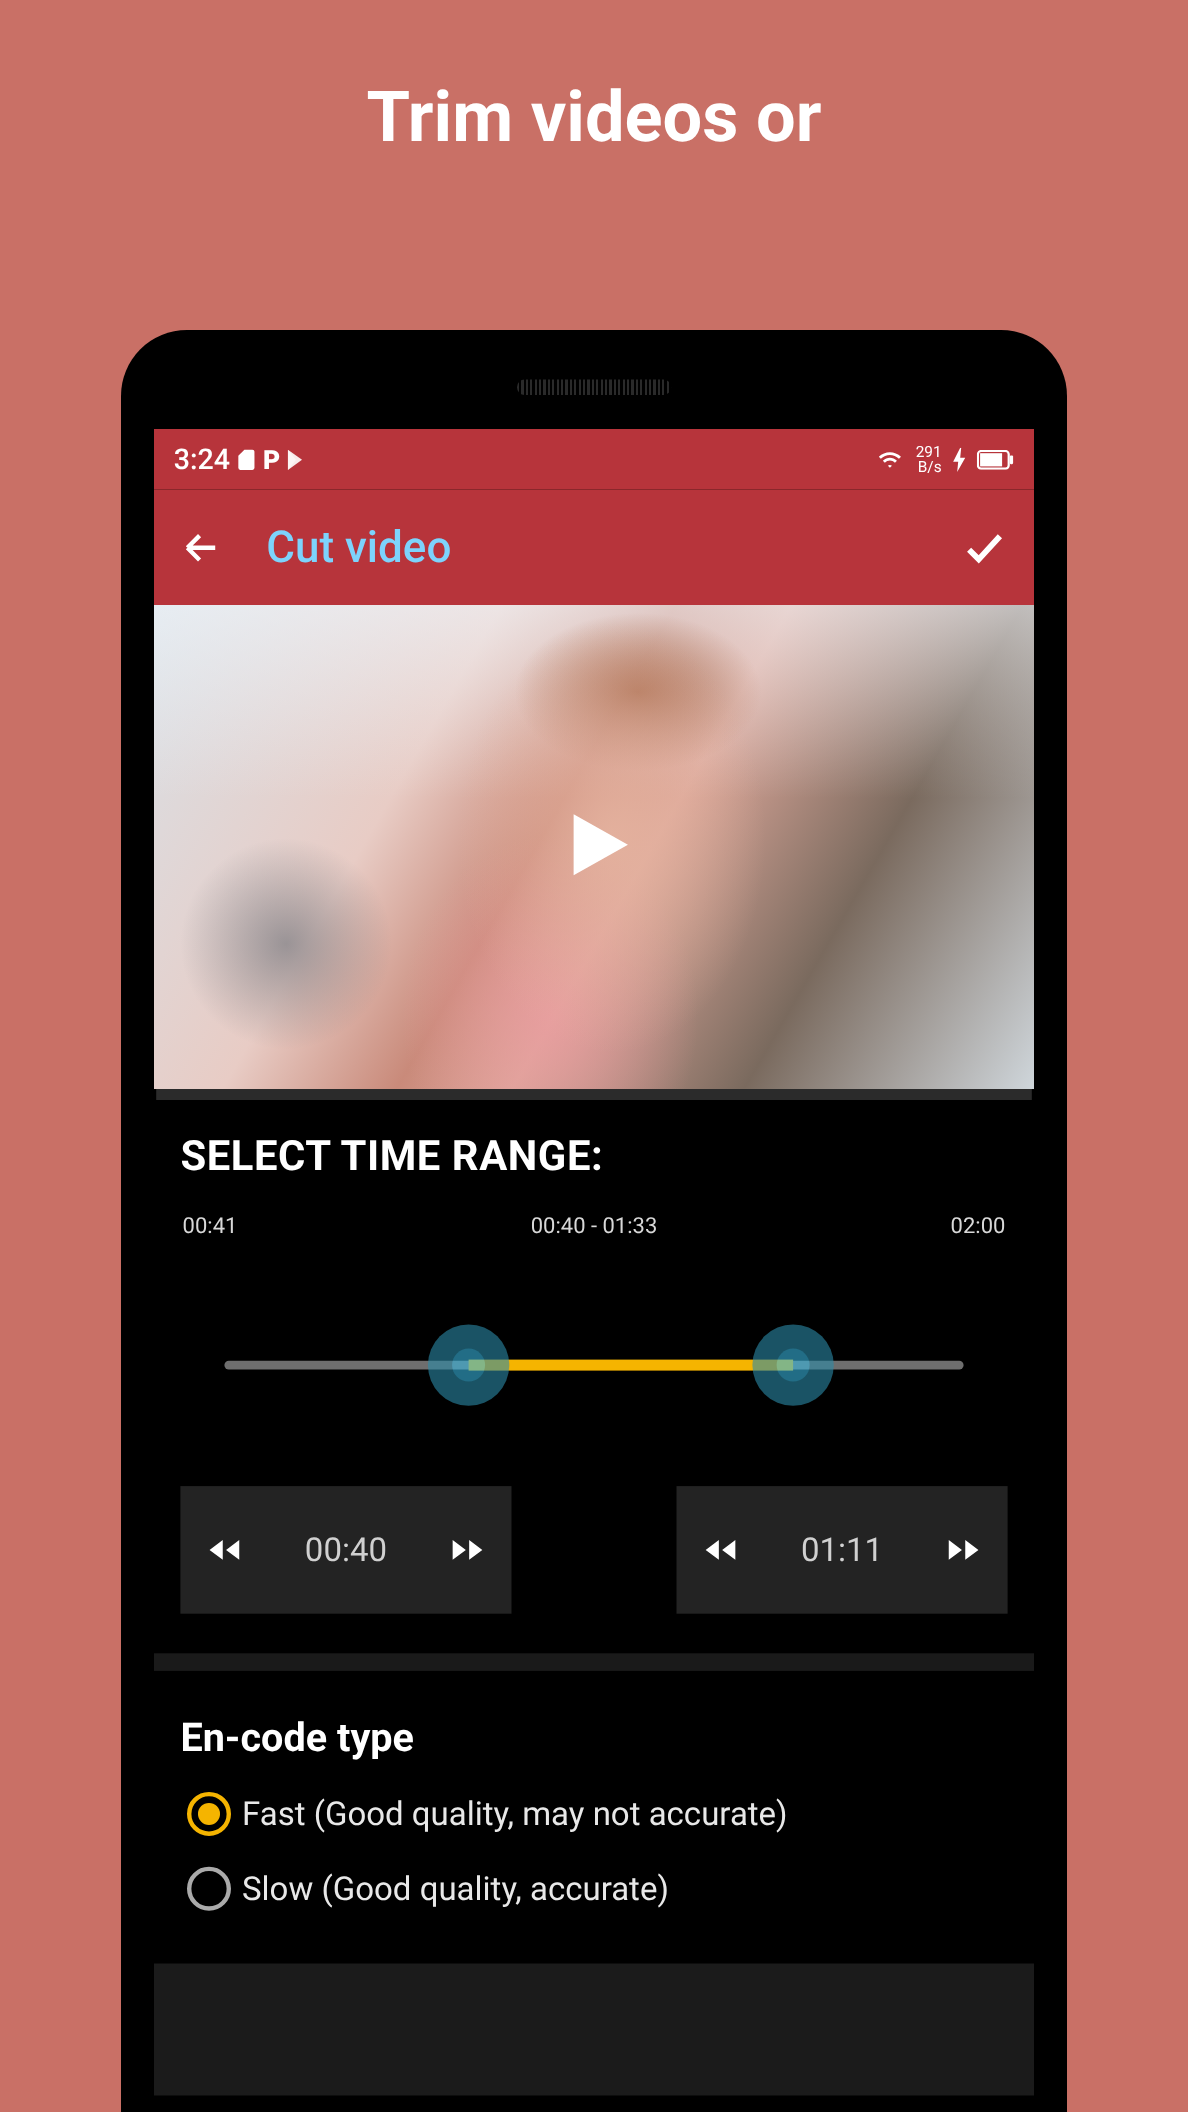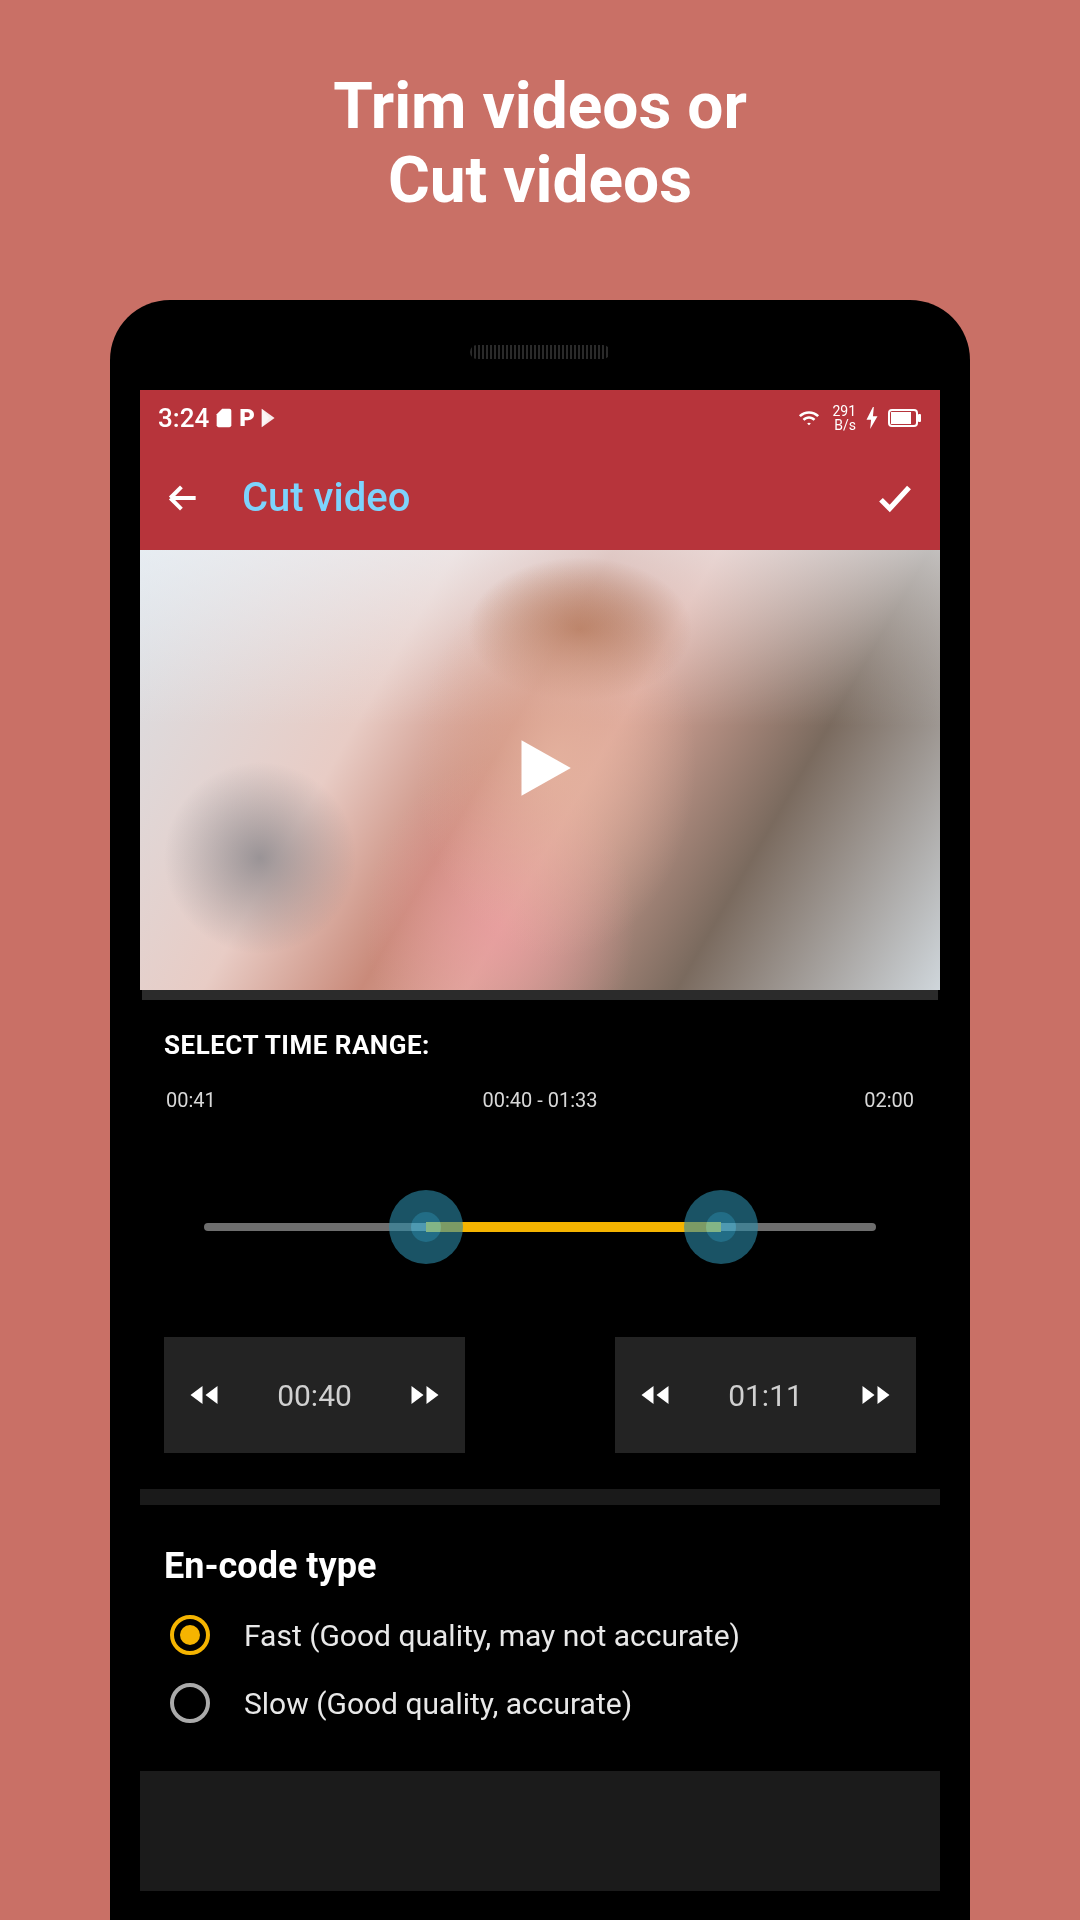--- a/index.html
+++ b/index.html
@@ -96,21 +96,21 @@
 .progress-under {
   height: 10px;
   background: #2b2b2b;
   margin: 0 2px;
 }
 .section {
   padding: 30px 24px 0 24px;
   color: #fff;
 }
 .section-label {
-  font-size: 26px;
+  font-size: 38px;
   font-weight: 700;
   letter-spacing: 0.5px;
 }
 .time-row {
   display: flex;
   justify-content: space-between;
   font-size: 20px;
   color: #d8d8d8;
   margin-top: 28px;
   padding: 0 2px;
@@ -176,21 +176,21 @@
 }
 .encode-section {
   padding: 28px 24px 0 24px;
   color: #fff;
   margin-top: 12px;
 }
 .encode-title { font-size: 36px; font-weight: 700; }
 .radio-row {
   display: flex;
   align-items: center;
-  gap: 34px;
+  gap: 10px;
   margin-top: 28px;
   padding-left: 6px;
   cursor: pointer;
 }
 .radio-label { font-size: 30px; color: #e8e8e8; }
 .radio-outer {
   width: 40px; height: 40px;
   border: 4px solid #aaa;
   border-radius: 50%;
   display: flex; align-items: center; justify-content: center;
@@ -205,21 +205,20 @@
   margin-top: 48px;
   height: 120px;
   background: #1b1b1b;
 }
 </style>
 </head>
 <body>
 
 <div class="promo-title">
   <span>Trim videos or</span><br>
-  <span>Cut videos</span>
 </div>
 
 <div class="phone">
   <div class="speaker"></div>
   <div class="screen">
 
     <div class="status-bar">
       <div class="status-left">
         <span class="status-time">3:24</span>
         <span class="status-icon">

